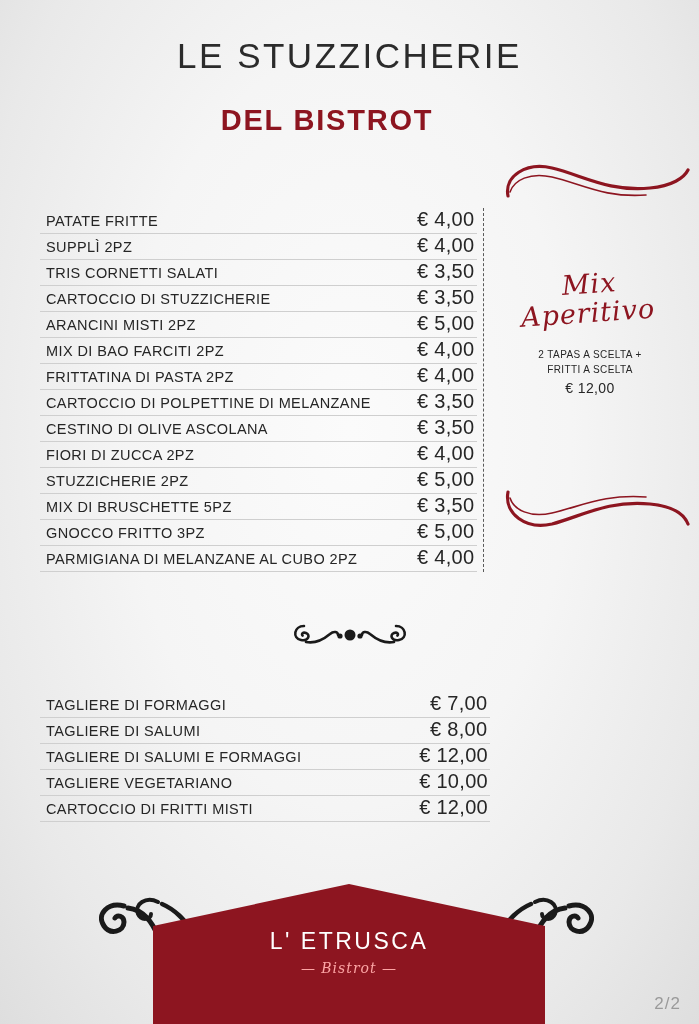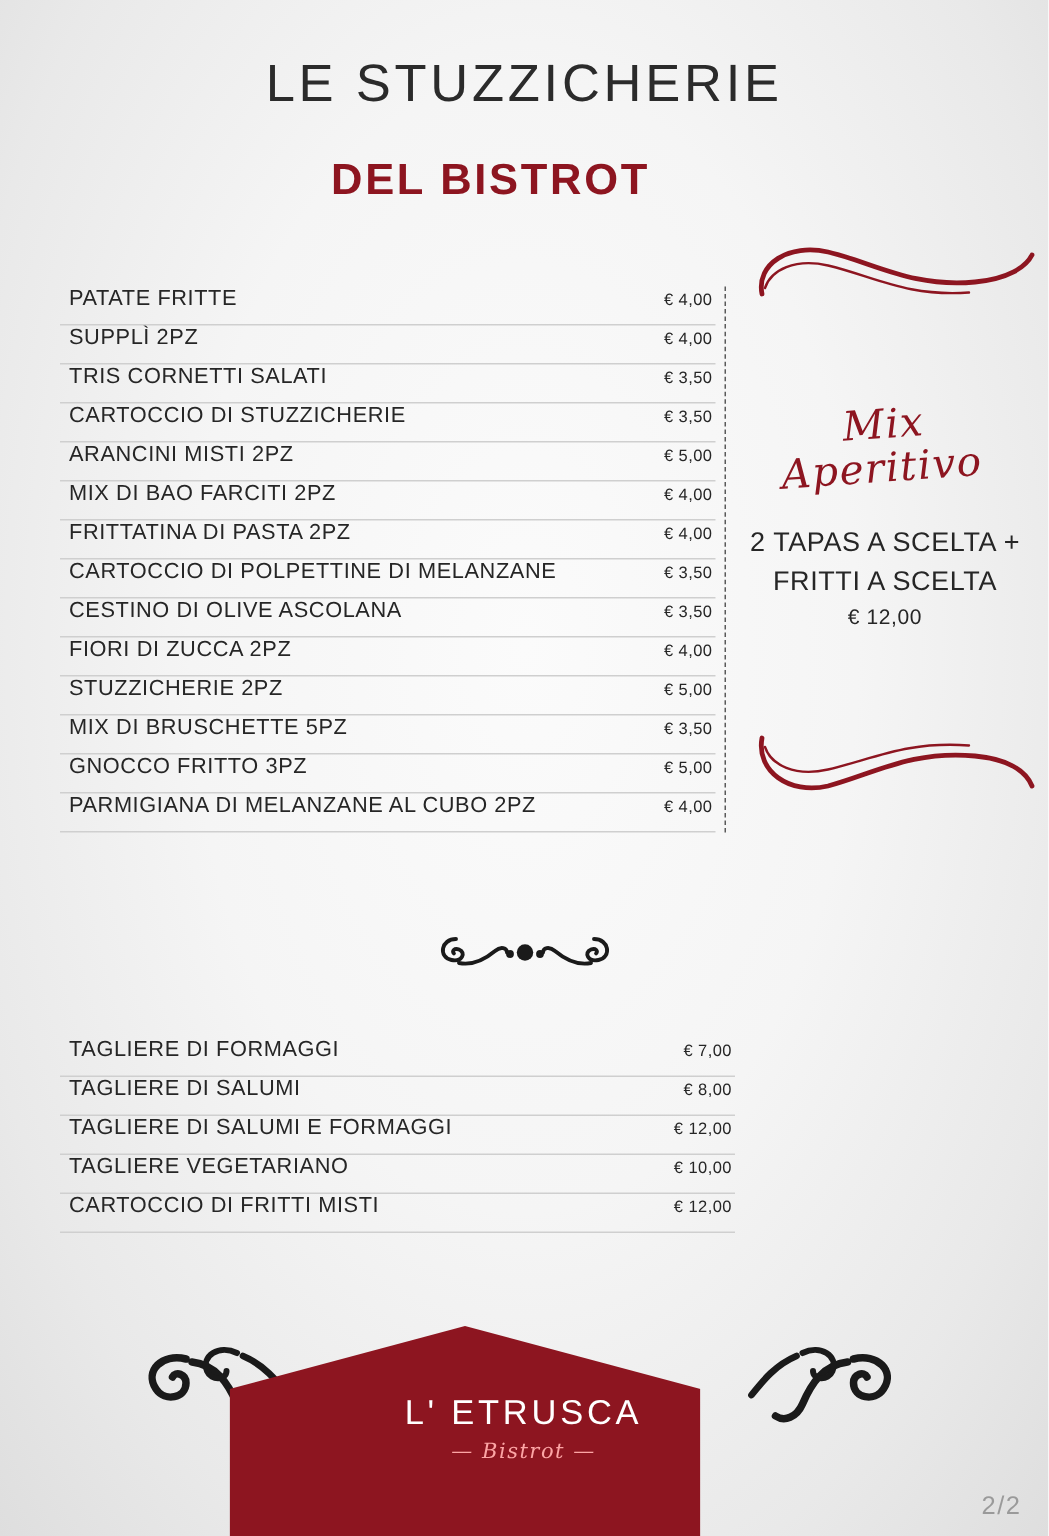--- a/index.html
+++ b/index.html
@@ -45,21 +45,21 @@
     text-align: center;
     font-size: 29px;
     letter-spacing: 1.8px;
     color: #8d1520;
     font-weight: 700;
   }
 
   
   .list-one {
     position: absolute;
-    top: 191px;
+    top: 208px;
     left: 40px;
     width: 444px;
     border-right: 1px dashed #5a5a5a;
     padding-right: 6px;
   }
   .row {
     display: flex;
     align-items: baseline;
     border-bottom: 1px solid #cfcfcf;
     height: 26px;
@@ -68,23 +68,23 @@
   .row .name {
     flex: 1 1 auto;
     font-size: 14.5px;
     letter-spacing: 0.4px;
     color: #262626;
     white-space: nowrap;
     overflow: hidden;
   }
   .row .price {
     flex: 0 0 auto;
-    font-size: 11px;
+    font-size: 20px;
     color: #262626;
-    text-align: right;
+    text-align: left;
     min-width: 58px;
     letter-spacing: 0.3px;
   }
 
   
   .mix-block {
     position: absolute;
     top: 270px;
     left: 492px;
     width: 196px;
@@ -95,21 +95,21 @@
     font-style: italic;
     color: #8d1520;
     font-size: 27px;
     line-height: 1.0;
     letter-spacing: 1px;
     transform: rotate(-4deg);
   }
   .mix-title .l2 { display:block; margin-left: -6px; margin-top: 2px; }
   .mix-desc {
     margin-top: 22px;
-    font-size: 18px;
+    font-size: 10px;
     color: #262626;
     line-height: 1.45;
     letter-spacing: 0.4px;
   }
   .mix-price {
     margin-top: 3px;
     font-size: 14px;
     color: #262626;
     letter-spacing: 0.4px;
   }
@@ -146,21 +146,21 @@
     position: absolute;
     left: 0;
     bottom: 0;
     width: 699px;
     height: 160px;
   }
   .shield {
     position: absolute;
     left: 153px;
     bottom: 0;
-    width: 314px;
+    width: 392px;
     height: 140px;
     background: #8d1520;
     clip-path: polygon(0% 30%, 50% 0%, 100% 30%, 100% 100%, 0% 100%);
   }
   .shield-name {
     position: absolute;
     left: 0;
     top: 44px;
     width: 392px;
     text-align: center;

